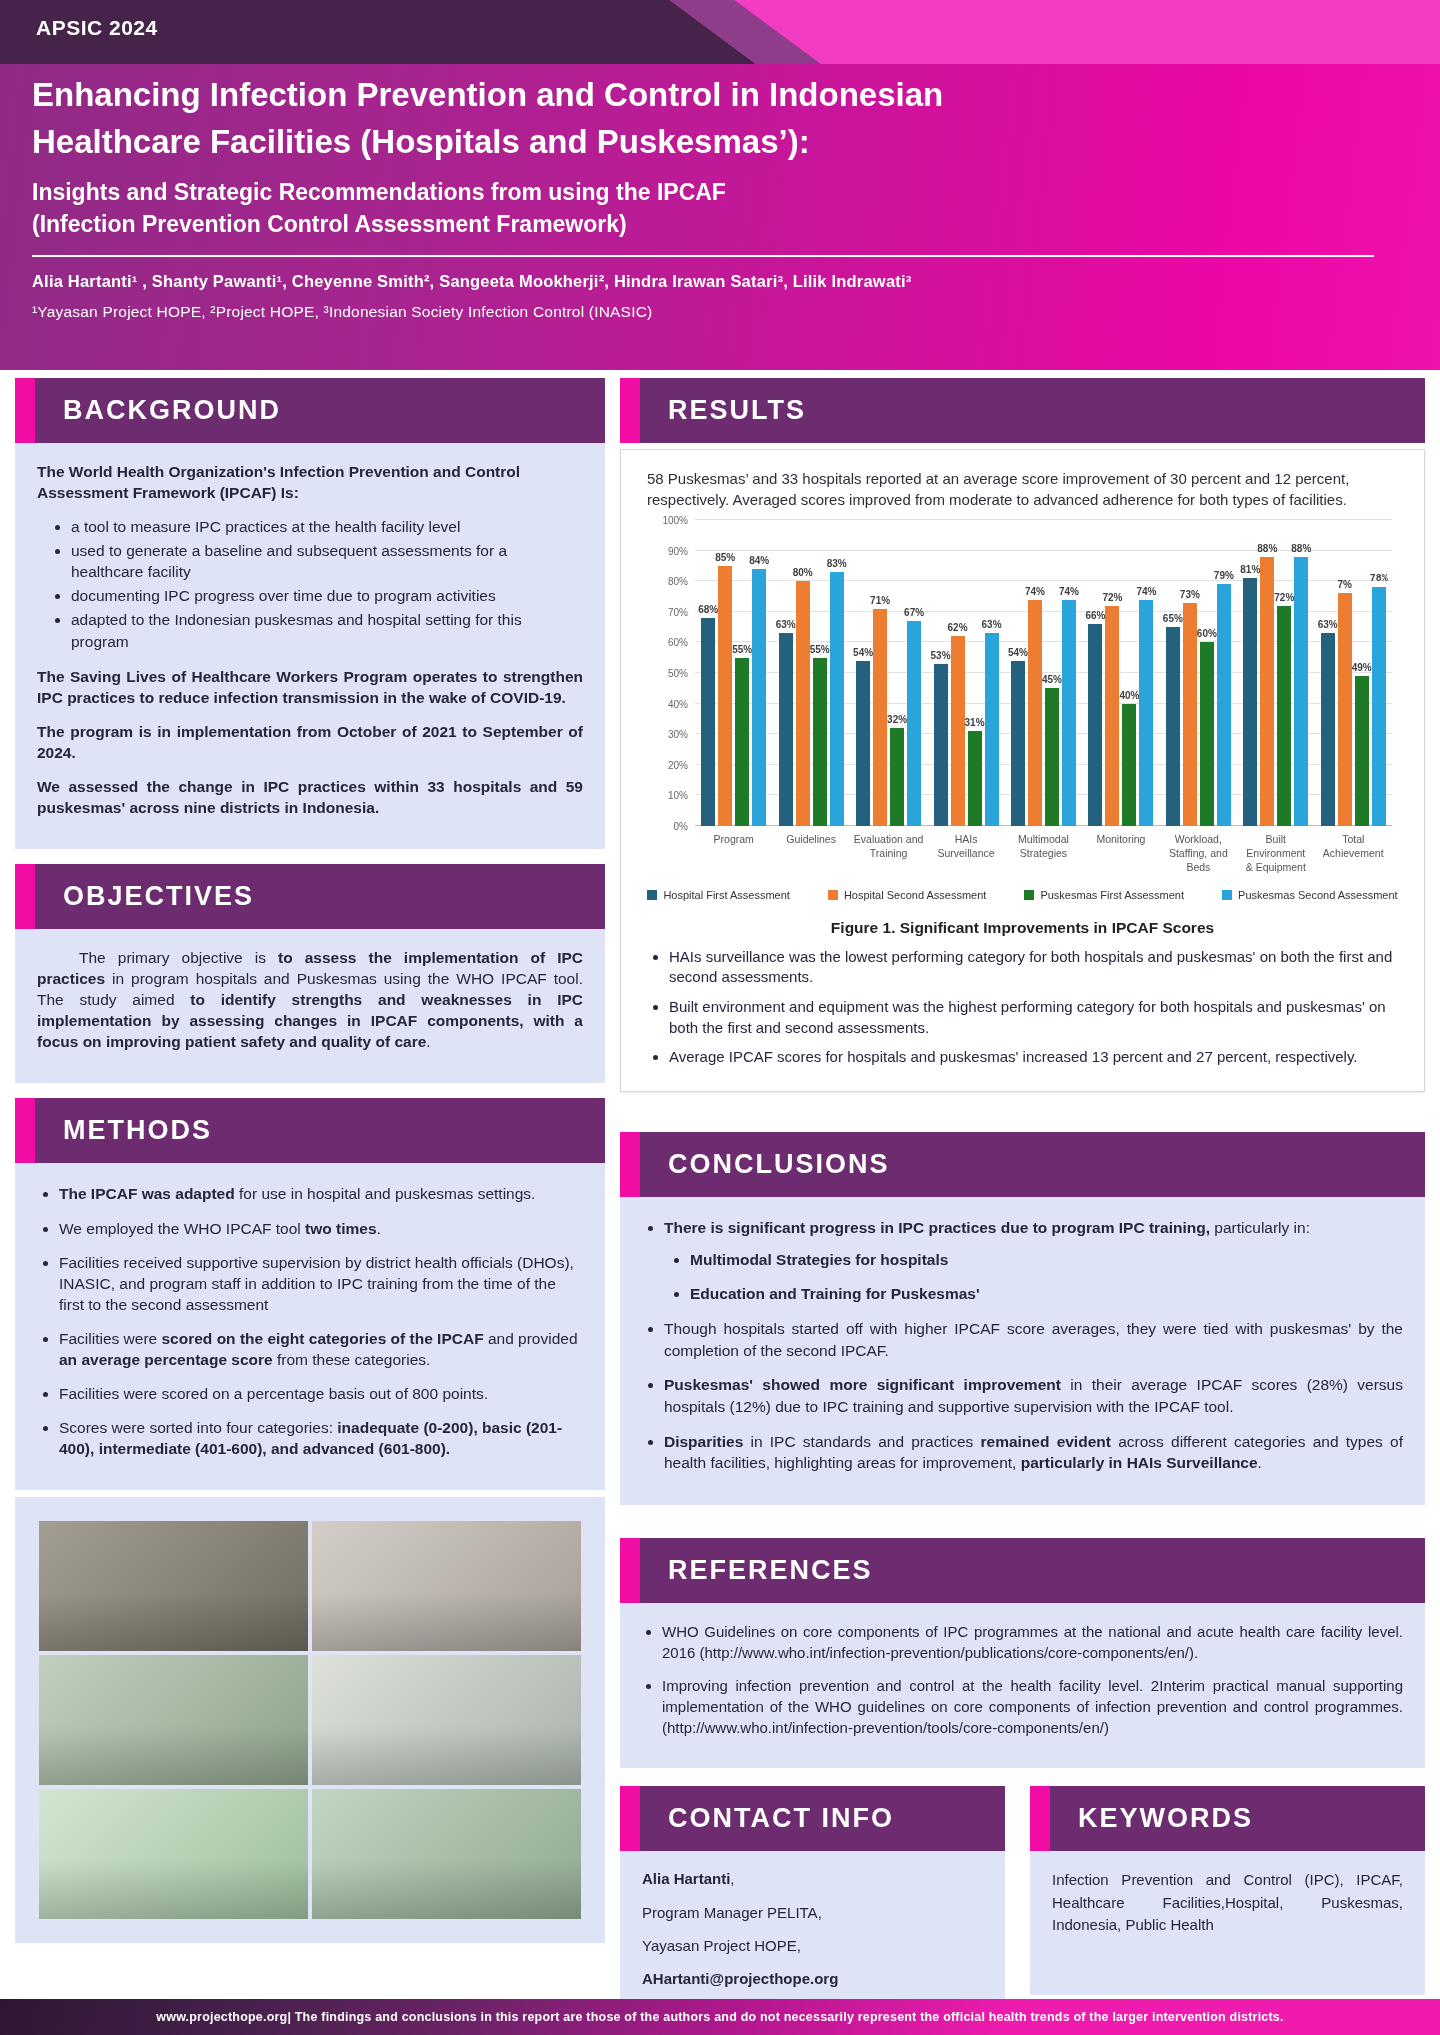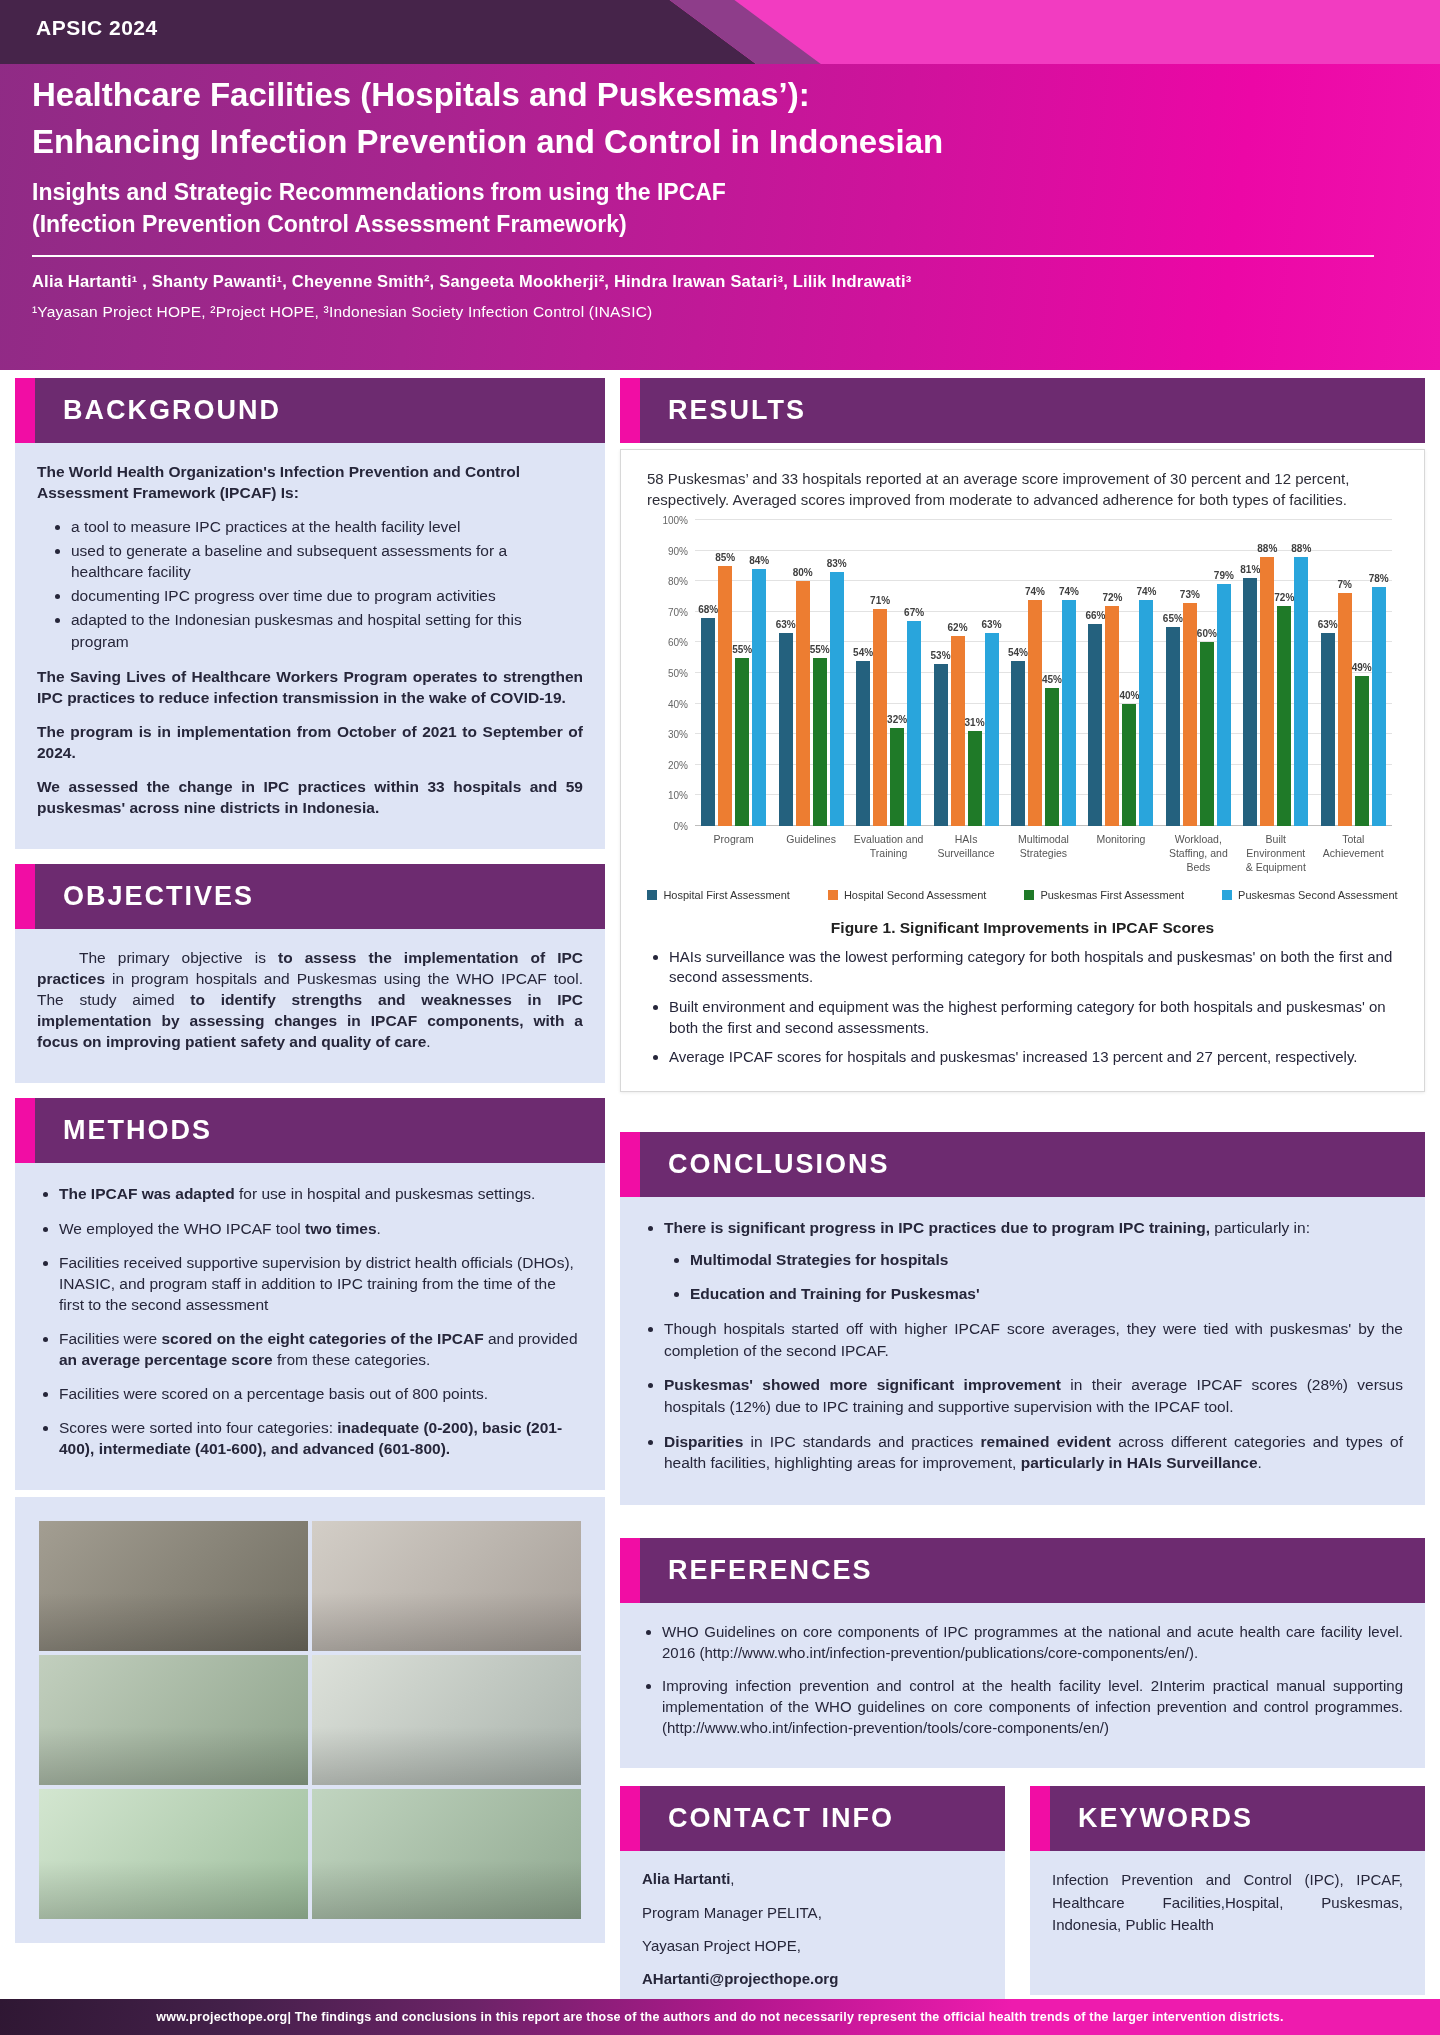--- a/index.html
+++ b/index.html
@@ -92,22 +92,22 @@
 </head>
 <body>
 
 <div class="poster-header">
   <div class="topband">
     <div class="dark"></div>
     <div class="mauve"></div>
   </div>
   <div class="apsic">APSIC 2024</div>
   <div class="title-block">
+    <div class="title-line">Enhancing Infection Prevention and Control in Indonesian</div>
     <div class="title-line">Healthcare Facilities (Hospitals and Puskesmas’):</div>
-    <div class="title-line">Enhancing Infection Prevention and Control in Indonesian</div>
     <div class="subtitle-block">
       <div class="subtitle-line">Insights and Strategic Recommendations from using the IPCAF</div>
       <div class="subtitle-line">(Infection Prevention Control Assessment Framework)</div>
     </div>
     <hr class="header-rule">
     <div class="authors">Alia Hartanti¹ , Shanty Pawanti¹, Cheyenne Smith², Sangeeta Mookherji², Hindra Irawan Satari³, Lilik Indrawati³</div>
     <div class="affiliations">¹Yayasan Project HOPE, ²Project HOPE, ³Indonesian Society Infection Control (INASIC)</div>
   </div>
 </div>
 
@@ -360,21 +360,21 @@
               <div class="barwrap">
                 <div class="bar" style="height: 232.56px; background: rgb(237, 125, 49);"></div>
                 <div class="vlabel" style="bottom: 235.56px;">7%</div>
               </div>
               <div class="barwrap">
                 <div class="bar" style="height: 149.94px; background: rgb(31, 122, 40);"></div>
                 <div class="vlabel" style="bottom: 152.94px;">49%</div>
               </div>
               <div class="barwrap">
                 <div class="bar" style="height: 238.68px; background: rgb(41, 165, 220);"></div>
-                <div class="vlabel" style="bottom: 241.68px;">78%</div>
+                <div class="vlabel" style="bottom: 241.68px; font-family: Liberation Mono, monospace;">78%</div>
               </div>
             </div>
           </div>
         </div>
       <div class="xlabels" id="chart-xlabels">
           <div class="xlabel">Program</div>
           <div class="xlabel">Guidelines</div>
           <div class="xlabel">Evaluation and
 Training</div>
           <div class="xlabel">HAIs Surveillance</div>

